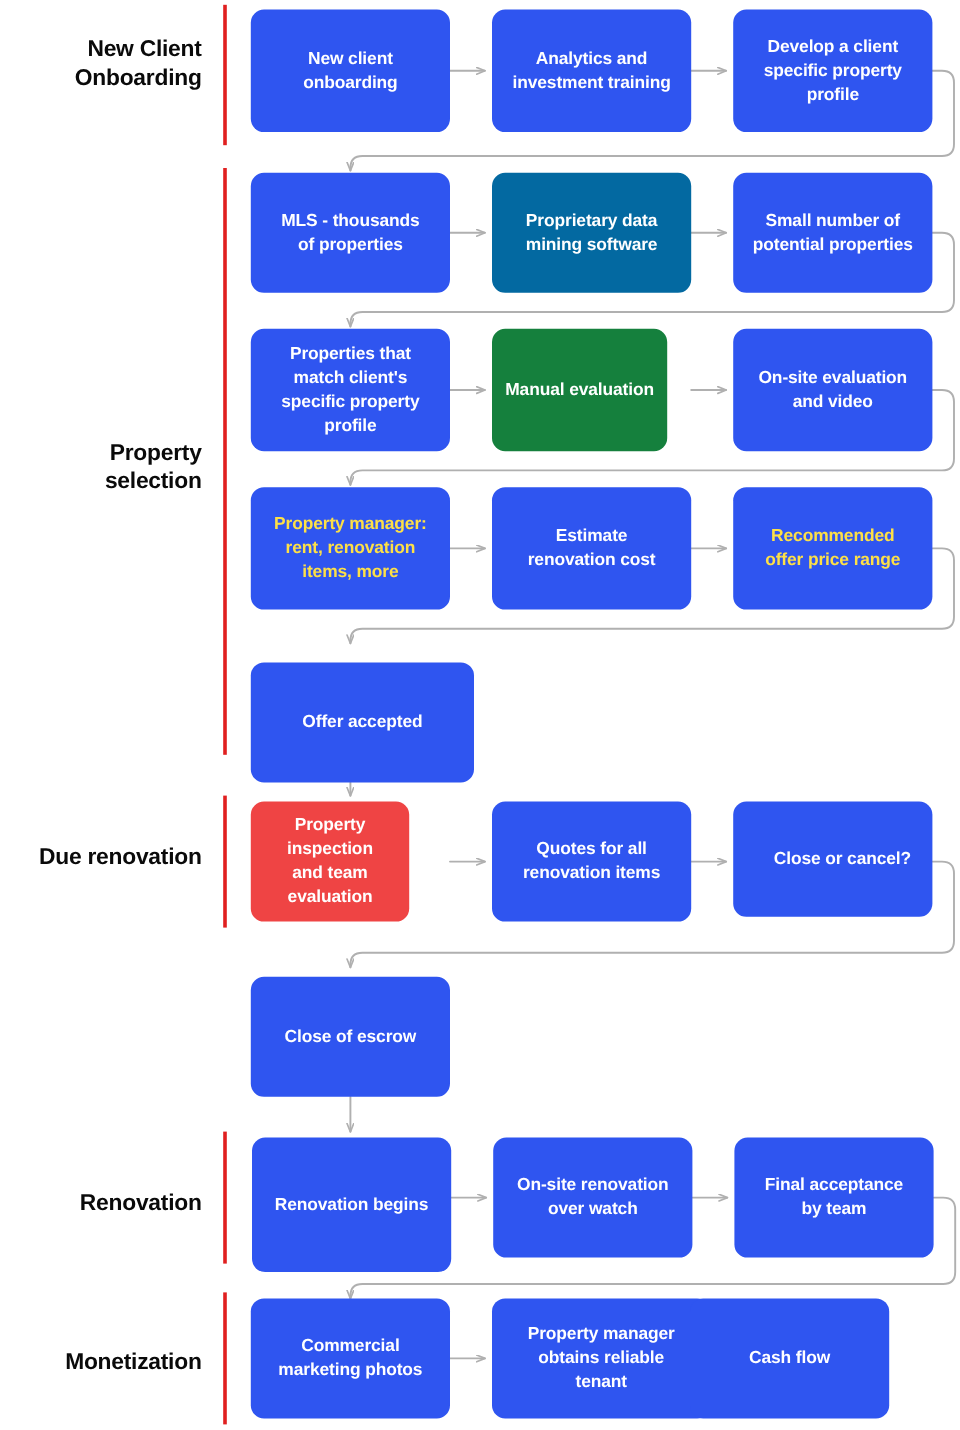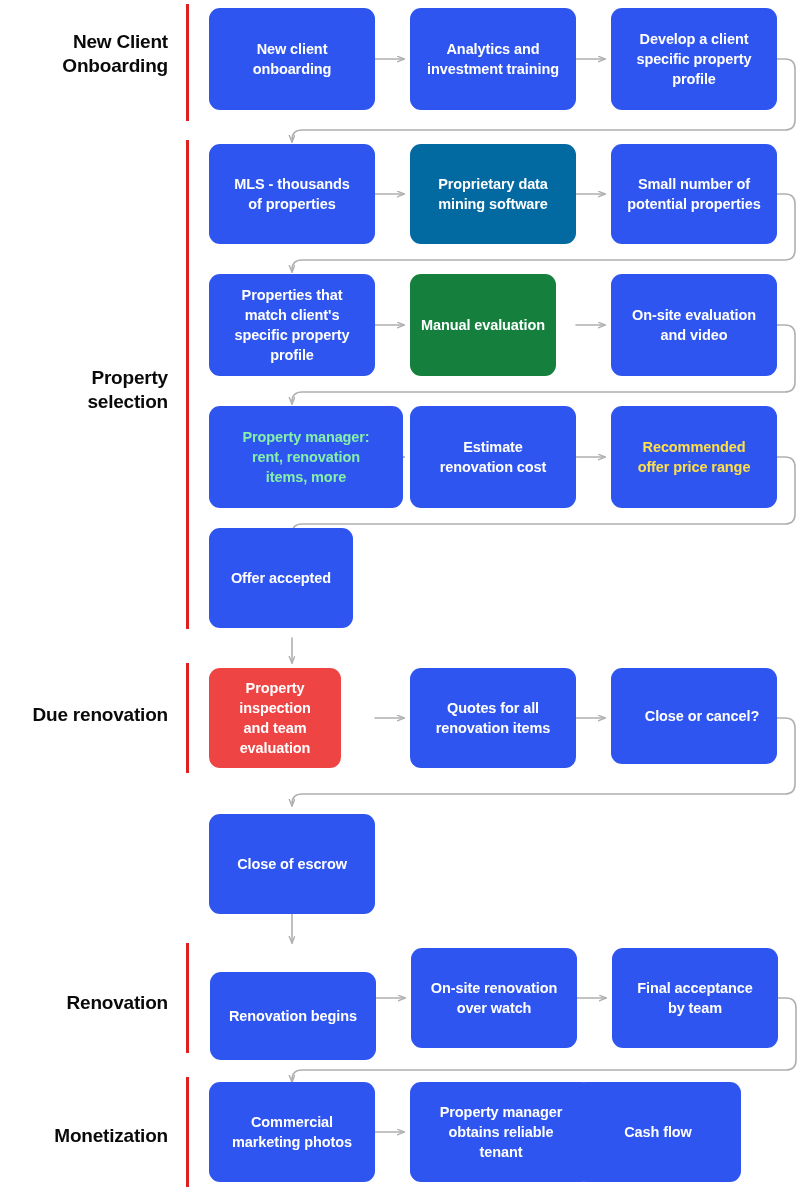--- a/index.html
+++ b/index.html
@@ -126,36 +126,36 @@
 mining software</div>
       <div class="node" id="n6" style="left: 611px; top: 144px; width: 166px; height: 100px; background: rgb(47, 85, 240); color: rgb(255, 255, 255);">Small number of
 potential properties</div>
       <div class="node" id="n7" style="left: 209px; top: 274px; width: 166px; height: 102px; background: rgb(47, 85, 240); color: rgb(255, 255, 255);">Properties that
 match client's
 specific property
 profile</div>
       <div class="node" id="n8" style="left: 410px; top: 274px; width: 146px; height: 102px; background: #15803d; color: rgb(255, 255, 255);">Manual evaluation</div>
       <div class="node" id="n9" style="left: 611px; top: 274px; width: 166px; height: 102px; background: rgb(47, 85, 240); color: rgb(255, 255, 255);">On-site evaluation
 and video</div>
-      <div class="node" id="n10" style="left: 209px; top: 406px; width: 194px; height: 102px; background: rgb(47, 85, 240); color: #86efac;">Property manager:
+      <div class="node" id="n10" style="left: 209px; top: 406px; width: 166px; height: 102px; background: rgb(47, 85, 240); color: #fde047;">Property manager:
 rent, renovation
 items, more</div>
       <div class="node" id="n11" style="left: 410px; top: 406px; width: 166px; height: 102px; background: rgb(47, 85, 240); color: rgb(255, 255, 255);">Estimate
 renovation cost</div>
       <div class="node" id="n12" style="left: 611px; top: 406px; width: 166px; height: 102px; background: rgb(47, 85, 240); color: #fde047;">Recommended
 offer price range</div>
-      <div class="node" id="n13" style="left: 209px; top: 528px; width: 144px; height: 100px; background: rgb(47, 85, 240); color: rgb(255, 255, 255);">Offer accepted</div>
+      <div class="node" id="n13" style="left: 209px; top: 552px; width: 186px; height: 100px; background: rgb(47, 85, 240); color: rgb(255, 255, 255);">Offer accepted</div>
       <div class="node" id="n14" style="left: 209px; top: 668px; width: 132px; height: 100px; background: #ef4444; color: rgb(255, 255, 255);">Property inspection
 and team
 evaluation</div>
       <div class="node" id="n15" style="left: 410px; top: 668px; width: 166px; height: 100px; background: rgb(47, 85, 240); color: rgb(255, 255, 255);">Quotes for all
 renovation items</div>
       <div class="node" id="n16" style="left: 611px; top: 668px; width: 166px; height: 96px; background: rgb(47, 85, 240); color: rgb(255, 255, 255); padding-left: 24px;">Close or cancel?</div>
       <div class="node" id="n17" style="left: 209px; top: 814px; width: 166px; height: 100px; background: rgb(47, 85, 240); color: rgb(255, 255, 255);">Close of escrow</div>
-      <div class="node" id="n18" style="left: 210px; top: 972px; width: 166px; height: 88px; background: rgb(47, 85, 240); color: rgb(255, 255, 255);">Renovation begins</div>
+      <div class="node" id="n18" style="left: 210px; top: 948px; width: 166px; height: 112px; background: rgb(47, 85, 240); color: rgb(255, 255, 255);">Renovation begins</div>
       <div class="node" id="n19" style="left: 411px; top: 948px; width: 166px; height: 100px; background: rgb(47, 85, 240); color: rgb(255, 255, 255);">On-site renovation
 over watch</div>
       <div class="node" id="n20" style="left: 612px; top: 948px; width: 166px; height: 100px; background: rgb(47, 85, 240); color: rgb(255, 255, 255);">Final acceptance
 by team</div>
       <div class="node" id="n21" style="left: 209px; top: 1082px; width: 166px; height: 100px; background: rgb(47, 85, 240); color: rgb(255, 255, 255);">Commercial
 marketing photos</div>
       <div class="node" id="n22" style="left: 410px; top: 1082px; width: 182px; height: 100px; background: rgb(47, 85, 240); color: rgb(255, 255, 255);">Property manager
 obtains reliable
 tenant</div>
       <div class="node" id="n23" style="left: 575px; top: 1082px; width: 166px; height: 100px; background: rgb(47, 85, 240); color: #ffffff;">Cash flow</div>

